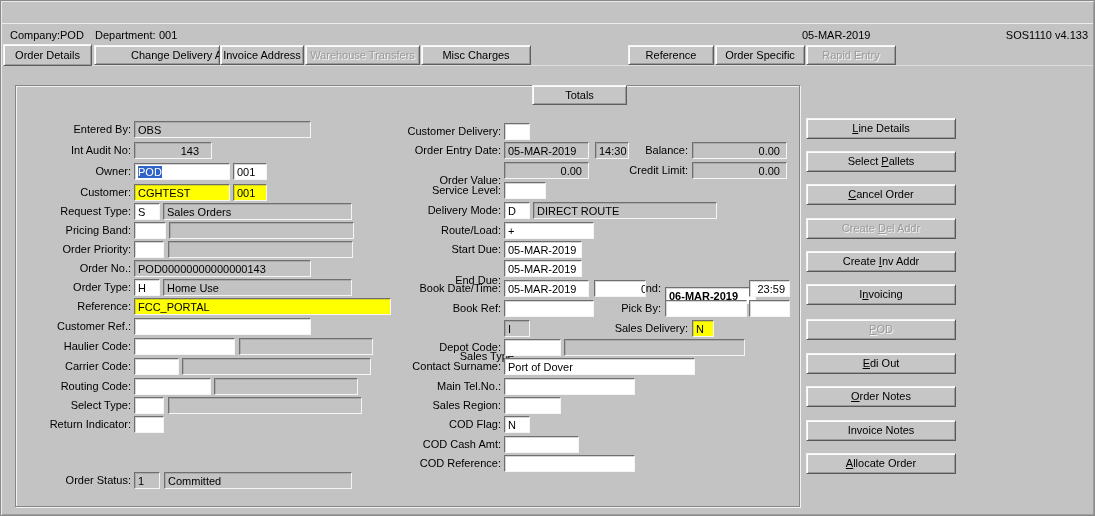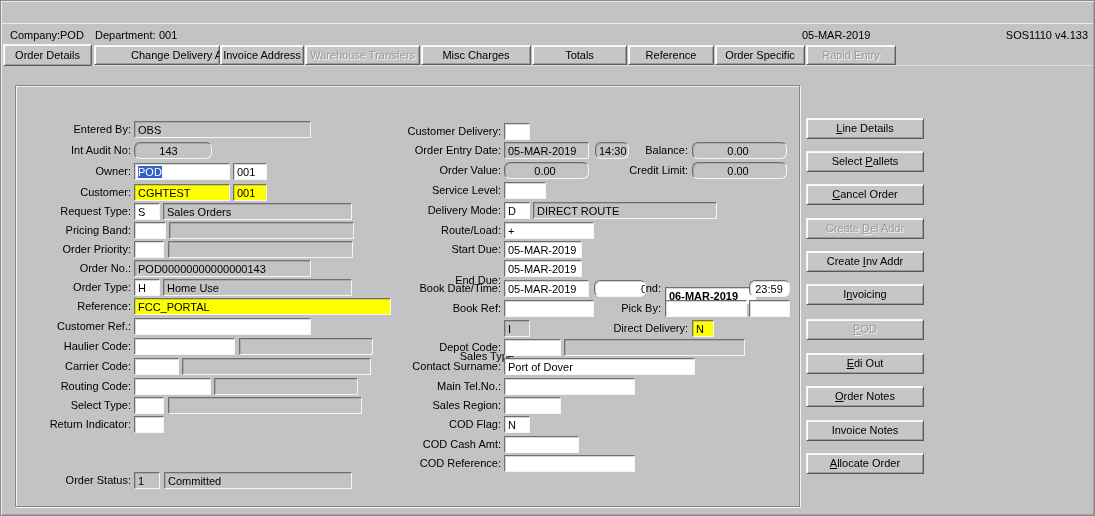--- a/index.html
+++ b/index.html
@@ -44,24 +44,24 @@
   .lbl{position:absolute;width:140px;text-align:right;height:15px;line-height:15px;white-space:nowrap;}
   .box{
     position:absolute;height:17px;box-sizing:border-box;border:1px solid;
     border-color:#6f6f6f #f5f5f5 #f5f5f5 #6f6f6f;
     box-shadow:inset 1px 1px 0 rgba(90,90,90,.25);
     line-height:14px;padding:1px 3px 0 3px;white-space:nowrap;overflow:hidden;z-index:3;
   }
   .bg-white{background:#ffffff;}
   .bg-gray{background:#C3C3C3;}
   .bg-yellow{background:#FFFF00;}
-  .align-right{text-align:center;border-radius:6px;}
+  .align-right{text-align:right;}
   .sel{background:#2F63C8;color:#fff;}
   .side-btn{
-    position:absolute;left:805px;width:118px;height:21px;background:#C6C6C6;
+    position:absolute;left:805px;width:150px;height:21px;background:#C6C6C6;
     box-sizing:border-box;border:1px solid;border-color:#f4f4f4 #575757 #575757 #f4f4f4;
     box-shadow:inset 1px 1px 0 #fdfdfd, inset -1px -1px 0 #9a9a9a;
     text-align:center;line-height:19px;cursor:default;white-space:nowrap;
   }
   u{text-decoration:underline;}
 </style>
 </head>
 <body>
 
 <div class="window">
@@ -78,21 +78,21 @@
 
   <div class="tabline"></div>
 
   <div>
     <div class="panel"></div>
   <div class="tab active" style="left: 2px; width: 89px;">Order Details</div>
       <div class="tab" style="left: 93px; width: 126px; padding-left: 36px;">Change Delivery Address</div>
       <div class="tab" style="left: 219px; width: 84px;">Invoice Address</div>
       <div class="tab disabled" style="left: 304px; width: 115px;">Warehouse Transfers</div>
       <div class="tab" style="left: 420px; width: 110px;">Misc Charges</div>
-      <div class="tab" style="left: 531px; width: 95px;">Totals</div>
+      <div class="tab" style="left: 531px; width: 95px; margin-top: 40px;">Totals</div>
       <div class="tab" style="left: 627px; width: 86px;">Reference</div>
       <div class="tab" style="left: 714px; width: 90px;">Order Specific</div>
       <div class="tab disabled" style="left: 805px; width: 90px;">Rapid Entry</div>
       <div class="lbl" style="left: -10px; top: 121px;">Entered By:</div>
       <div class="box bg-gray" style="left: 133px; top: 120px; width: 177px;">OBS</div>
       <div class="lbl" style="left: -10px; top: 142px;">Int Audit No:</div>
       <div class="box bg-gray align-right" style="left: 133px; top: 141px; width: 78px; padding-right: 12px;">143</div>
       <div class="lbl" style="left: -10px; top: 163px;">Owner:</div>
       <div class="box bg-white" style="left: 133px; top: 162px; width: 96px;"><span class="sel">POD</span></div>
       <div class="box bg-white" style="left: 232px; top: 162px; width: 34px;">001</div>
@@ -134,21 +134,21 @@
       <div class="lbl" style="left: -10px; top: 472px;">Order Status:</div>
       <div class="box bg-gray" style="left: 133px; top: 471px; width: 26px;">1</div>
       <div class="box bg-gray" style="left: 163px; top: 471px; width: 188px;">Committed</div>
       <div class="lbl" style="left: 360px; top: 123px;">Customer Delivery:</div>
       <div class="box bg-white" style="left: 503px; top: 122px; width: 26px;"></div>
       <div class="lbl" style="left: 360px; top: 142px;">Order Entry Date:</div>
       <div class="lbl" style="left: 547px; top: 142px;">Balance:</div>
       <div class="box bg-gray" style="left: 503px; top: 141px; width: 85px;">05-MAR-2019</div>
       <div class="box bg-gray align-right" style="left: 594px; top: 141px; width: 34px;">14:30</div>
       <div class="box bg-gray align-right" style="left: 691px; top: 141px; width: 95px; padding-right: 6px;">0.00</div>
-      <div class="lbl" style="left: 360px; top: 162px;">Order Value:</div>
+      <div class="lbl" style="left: 360px; top: 172px;">Order Value:</div>
       <div class="lbl" style="left: 547px; top: 162px;">Credit Limit:</div>
       <div class="box bg-gray align-right" style="left: 503px; top: 161px; width: 85px; padding-right: 6px;">0.00</div>
       <div class="box bg-gray align-right" style="left: 691px; top: 161px; width: 95px; padding-right: 6px;">0.00</div>
       <div class="lbl" style="left: 360px; top: 182px;">Service Level:</div>
       <div class="box bg-white" style="left: 503px; top: 181px; width: 42px;"></div>
       <div class="lbl" style="left: 360px; top: 202px;">Delivery Mode:</div>
       <div class="box bg-white" style="left: 503px; top: 201px; width: 26px;">D</div>
       <div class="box bg-gray" style="left: 532px; top: 201px; width: 184px;">DIRECT ROUTE</div>
       <div class="lbl" style="left: 360px; top: 222px;">Route/Load:</div>
       <div class="box bg-white" style="left: 503px; top: 221px; width: 90px;">+</div>
@@ -161,21 +161,21 @@
       <div class="box bg-white" style="left: 503px; top: 279px; width: 85px;">05-MAR-2019</div>
       <div class="box bg-white align-right" style="left: 593px; top: 279px; width: 37px; padding-right: 4px; padding-left: 46px;">00:00</div>
       <div class="box bg-white" style="left: 664px; top: 286px; width: 91px; font-weight: bold;">06-MAR-2019</div>
       <div class="box bg-white align-right" style="left: 748px; top: 279px; width: 41px; padding-right: 4px;">23:59</div>
       <div class="lbl" style="left: 360px; top: 300px;">Book Ref:</div>
       <div class="lbl" style="left: 520px; top: 300px;">Pick By:</div>
       <div class="box bg-white" style="left: 503px; top: 299px; width: 90px;"></div>
       <div class="box bg-white" style="left: 664px; top: 299px; width: 82px;"></div>
       <div class="box bg-white" style="left: 748px; top: 299px; width: 41px;"></div>
       <div class="lbl" style="left: 376px; top: 320px; margin-top: 28px;">Sales Type:</div>
-      <div class="lbl" style="left: 547px; top: 320px;">Direct Delivery:</div>
+      <div class="lbl" style="left: 547px; top: 320px;">Sales Delivery:</div>
       <div class="box bg-gray" style="left: 503px; top: 319px; width: 26px;">I</div>
       <div class="box bg-yellow" style="left: 691px; top: 319px; width: 22px;">N</div>
       <div class="lbl" style="left: 360px; top: 339px;">Depot Code:</div>
       <div class="box bg-white" style="left: 503px; top: 338px; width: 57px;"></div>
       <div class="box bg-gray" style="left: 563px; top: 338px; width: 181px;"></div>
       <div class="lbl" style="left: 360px; top: 358px;">Contact Surname:</div>
       <div class="box bg-white" style="left: 503px; top: 357px; width: 191px;">Port of Dover</div>
       <div class="lbl" style="left: 360px; top: 378px;">Main Tel.No.:</div>
       <div class="box bg-white" style="left: 503px; top: 377px; width: 131px;"></div>
       <div class="lbl" style="left: 360px; top: 397px;">Sales Region:</div>

